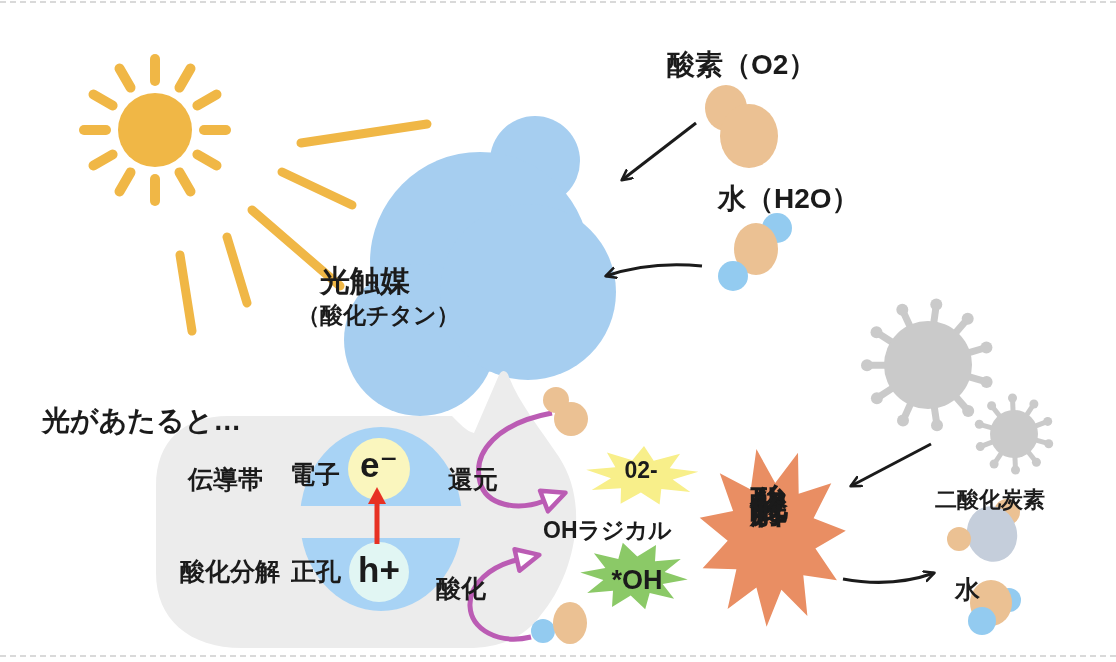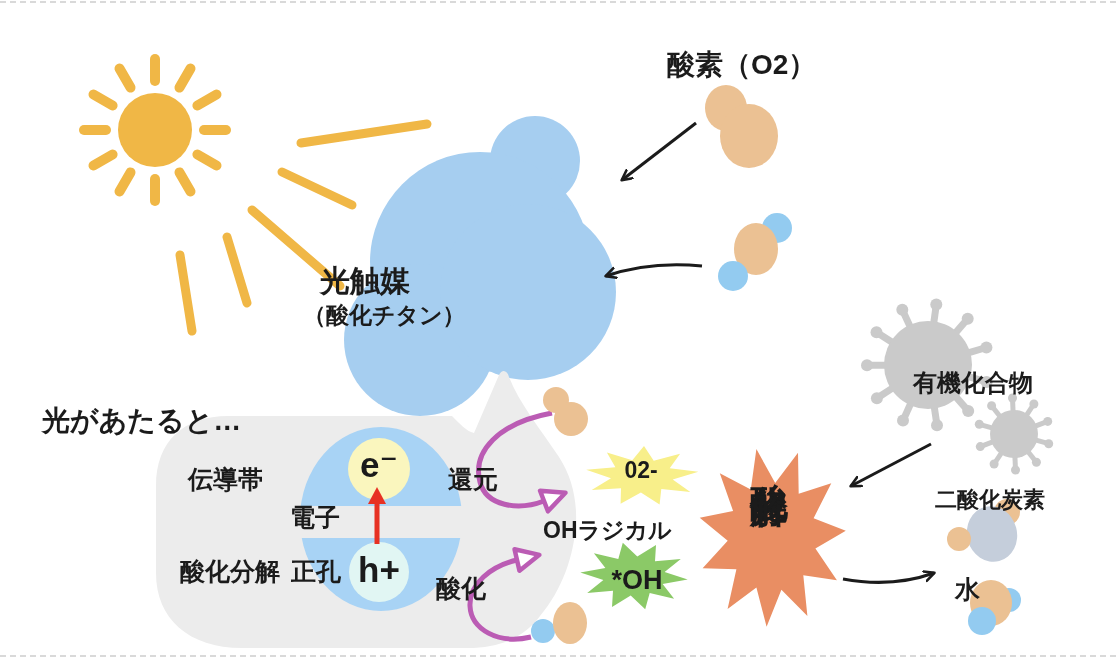--- a/index.html
+++ b/index.html
@@ -167,31 +167,31 @@
     </g>
 
     <g>
       <circle cx="1009" cy="600" r="12" fill="#93CBF0"></circle>
       <ellipse cx="991" cy="603" rx="21" ry="23" fill="#EBC193"></ellipse>
       <circle cx="982" cy="621" r="14" fill="#93CBF0"></circle>
     </g>
   </svg>
 
   <div class="lbl" style="left:667px;top:50px;font-size:28px;">酸素（O2）</div>
+  <div class="lbl" style="left:718px;top:184px;font-size:28px;">水（H2O）</div>
   <div class="lbl" style="left:320px;top:265px;font-size:30px;">光触媒</div>
-  <div class="lbl" style="left:297px;top:303px;font-size:23px;margin-left:6px;">（酸化チタン）</div>
+  <div class="lbl" style="left:297px;top:303px;font-size:23px;">（酸化チタン）</div>
   <div class="lbl" style="left:42px;top:406px;font-size:28px;">光があたると…</div>
   <div class="lbl" style="left:188px;top:466px;font-size:25px;">伝導帯</div>
-  <div class="lbl" style="left:290px;top:461px;font-size:25px;margin-top:43px;">電子</div>
+  <div class="lbl" style="left:290px;top:461px;font-size:25px;">電子</div>
   <div class="lbl ctr" style="left:344px;top:447px;width:70px;font-size:35px;">e⁻</div>
   <div class="lbl" style="left:180px;top:558px;font-size:25px;">酸化分解</div>
   <div class="lbl" style="left:291px;top:558px;font-size:25px;text-align:right;">正孔</div>
   <div class="lbl ctr" style="left:344px;top:552px;width:70px;font-size:35px;">h+</div>
   <div class="lbl" style="left:448px;top:466px;font-size:25px;">還元</div>
   <div class="lbl" style="left:436px;top:575px;font-size:25px;">酸化</div>
   <div class="lbl ctr" style="left:601px;top:458px;width:80px;font-size:23px;">02-</div>
   <div class="lbl" style="left:543px;top:518px;font-size:23px;">OHラジカル</div>
   <div class="lbl ctr" style="left:595px;top:566px;width:84px;font-size:27px;">*OH</div>
   <div class="lbl vert" style="left:748px;top:452px;font-size:38px;">酸化分解</div>
-  <div class="lbl" style="left:913px;top:370px;font-size:24px;">有機化合物</div>
   <div class="lbl" style="left:935px;top:488px;font-size:22px;">二酸化炭素</div>
   <div class="lbl" style="left:955px;top:576px;font-size:25px;">水</div>
 </div>
 
 </body></html>

